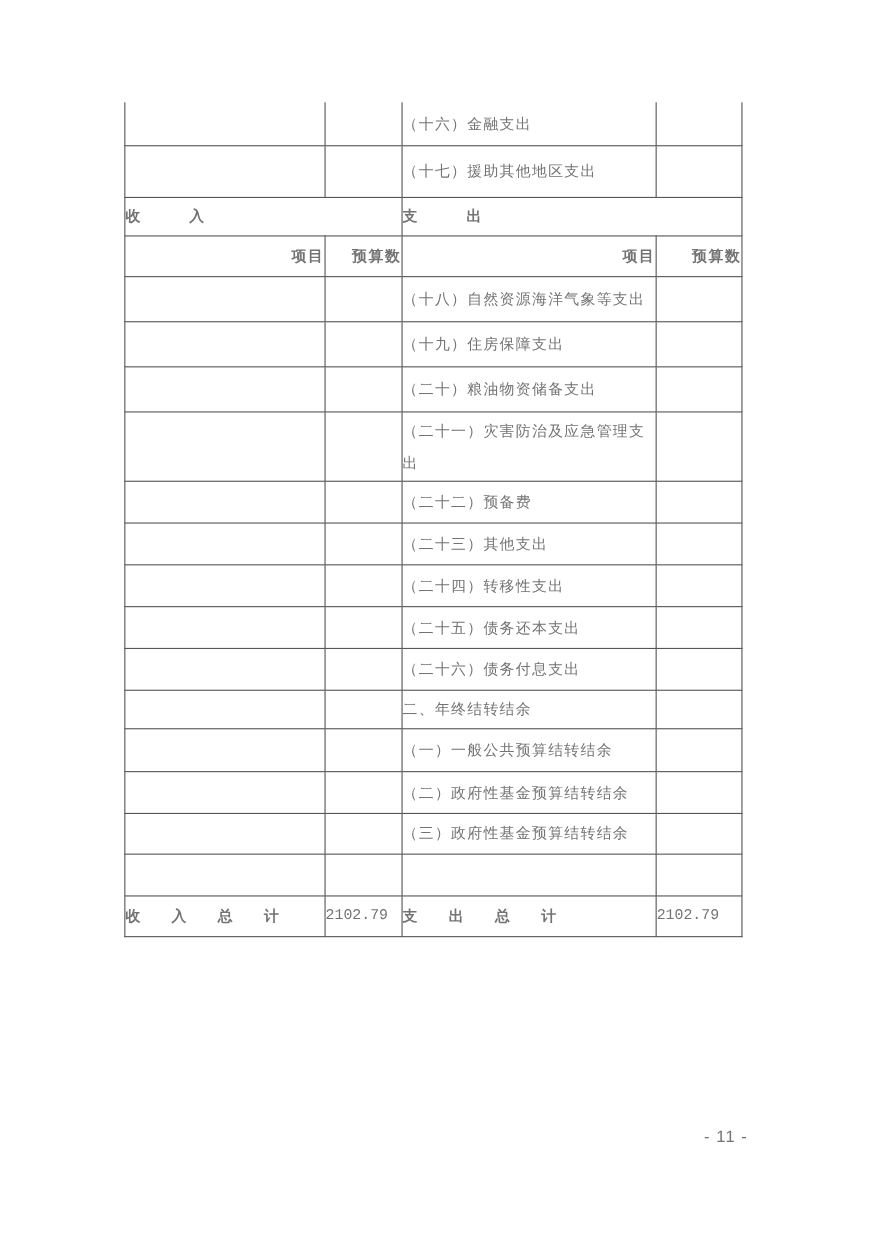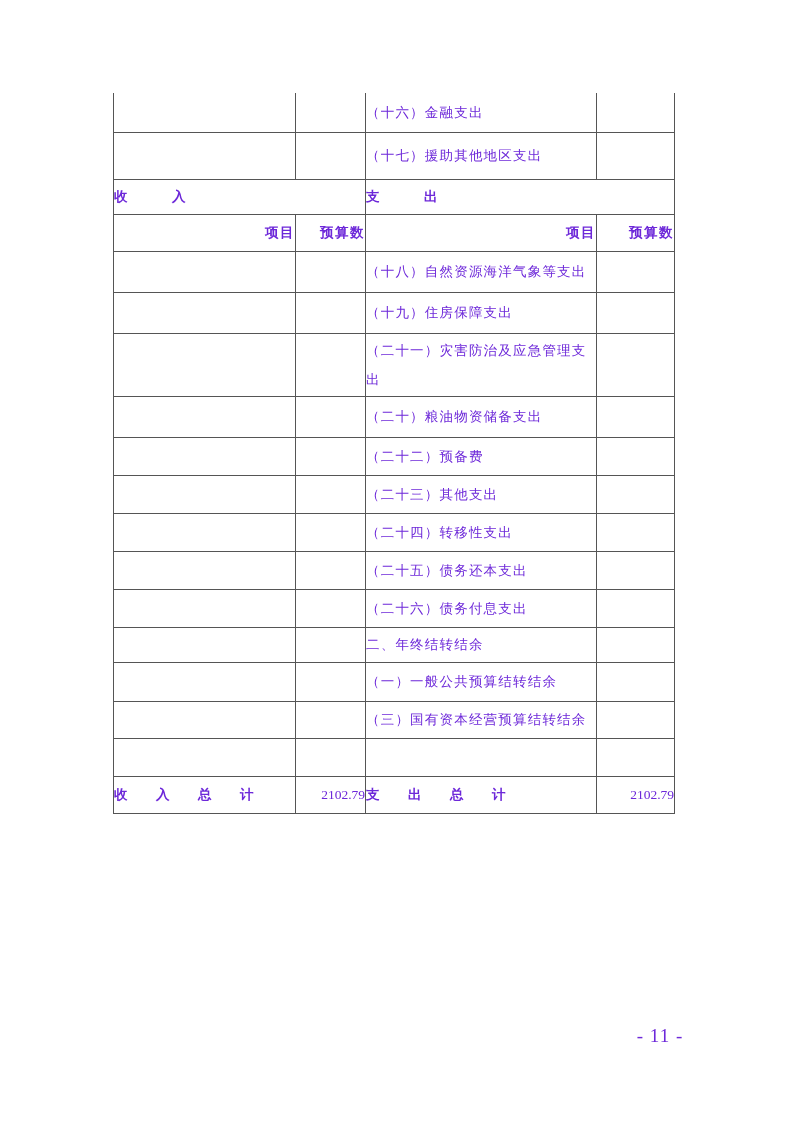--- a/index.html
+++ b/index.html
@@ -6,21 +6,21 @@
     margin: 0;
     padding: 0;
     background: #ffffff;
   }
   .sheet {
     position: relative;
     width: 793px;
     height: 1122px;
     background: #ffffff;
     font-family: "Liberation Serif", "DejaVu Serif", serif;
-    color: #6d28d9;
+    color: #737373;
     overflow: hidden;
     border-radius: 11px;
   }
   table.budget-table {
     position: absolute;
     left: 113px;
     top: 93px;
     width: 561px;
     border-collapse: collapse;
     table-layout: fixed;
@@ -39,24 +39,23 @@
     text-align: left;
     padding-left: 7px;
     padding-right: 2px;
     letter-spacing: 1.2px;
     line-height: 29px;
   }
   td.inc-item {
     text-align: center;
   }
   td.num {
-    text-align: right;
     padding-right: 7px;
     font-size: 14.5px;
-    font-family: Liberation Serif, serif;
+    font-family: Liberation Mono, monospace;
   }
   td.col-hdr {
     font-weight: bold;
     text-align: right;
     font-size: 14px;
     letter-spacing: 1.5px;
   }
   td.section-hdr {
     font-weight: bold;
     text-align: left;
@@ -68,23 +67,23 @@
     text-align: left;
     font-size: 15px;
     letter-spacing: 0.5px;
   }
   .page-number {
     position: absolute;
     top: 1025px;
     left: 560px;
     width: 200px;
     text-align: center;
-    font-size: 19px;
+    font-size: 15px;
     letter-spacing: 1px;
-    font-family: Liberation Serif, serif;
+    font-family: Liberation Sans, sans-serif;
   }
 </style>
 </head>
 <body>
 
 <div class="sheet">
 
   <table class="budget-table">
     <colgroup>
       <col style="width:182px">
@@ -120,32 +119,32 @@
         <td class="num"></td>
         <td class="exp-item">（十八）自然资源海洋气象等支出</td>
         <td class="num"></td>
       </tr>
       <tr style="height:41px">
         <td class="inc-item"></td>
         <td class="num"></td>
         <td class="exp-item">（十九）住房保障支出</td>
         <td class="num"></td>
       </tr>
+      <tr style="height:41px">
+        <td class="inc-item"></td>
+        <td class="num"></td>
+        <td class="exp-item">（二十）粮油物资储备支出</td>
+        <td class="num"></td>
+      </tr>
       <tr style="height:63px">
         <td class="inc-item"></td>
         <td class="num"></td>
         <td class="exp-item">（二十一）灾害防治及应急管理支出</td>
         <td class="num"></td>
       </tr>
-      <tr style="height:41px">
-        <td class="inc-item"></td>
-        <td class="num"></td>
-        <td class="exp-item">（二十）粮油物资储备支出</td>
-        <td class="num"></td>
-      </tr>
       <tr style="height:38px">
         <td class="inc-item"></td>
         <td class="num"></td>
         <td class="exp-item">（二十二）预备费</td>
         <td class="num"></td>
       </tr>
       <tr style="height:38px">
         <td class="inc-item"></td>
         <td class="num"></td>
         <td class="exp-item">（二十三）其他支出</td>
@@ -174,24 +173,30 @@
         <td class="num"></td>
         <td class="exp-item">二、年终结转结余</td>
         <td class="num"></td>
       </tr>
       <tr style="height:39px">
         <td class="inc-item"></td>
         <td class="num"></td>
         <td class="exp-item">（一）一般公共预算结转结余</td>
         <td class="num"></td>
       </tr>
+      <tr style="height:38px">
+        <td class="inc-item"></td>
+        <td class="num"></td>
+        <td class="exp-item">（二）政府性基金预算结转结余</td>
+        <td class="num"></td>
+      </tr>
       <tr style="height:37px">
         <td class="inc-item"></td>
         <td class="num"></td>
-        <td class="exp-item">（三）国有资本经营预算结转结余</td>
+        <td class="exp-item">（三）政府性基金预算结转结余</td>
         <td class="num"></td>
       </tr>
       <tr style="height:38px">
         <td class="inc-item"></td>
         <td class="num"></td>
         <td class="exp-item"></td>
         <td class="num"></td>
       </tr>
       <tr style="height:37px">
         <td class="total-label">收　　入　　总　　计</td>

